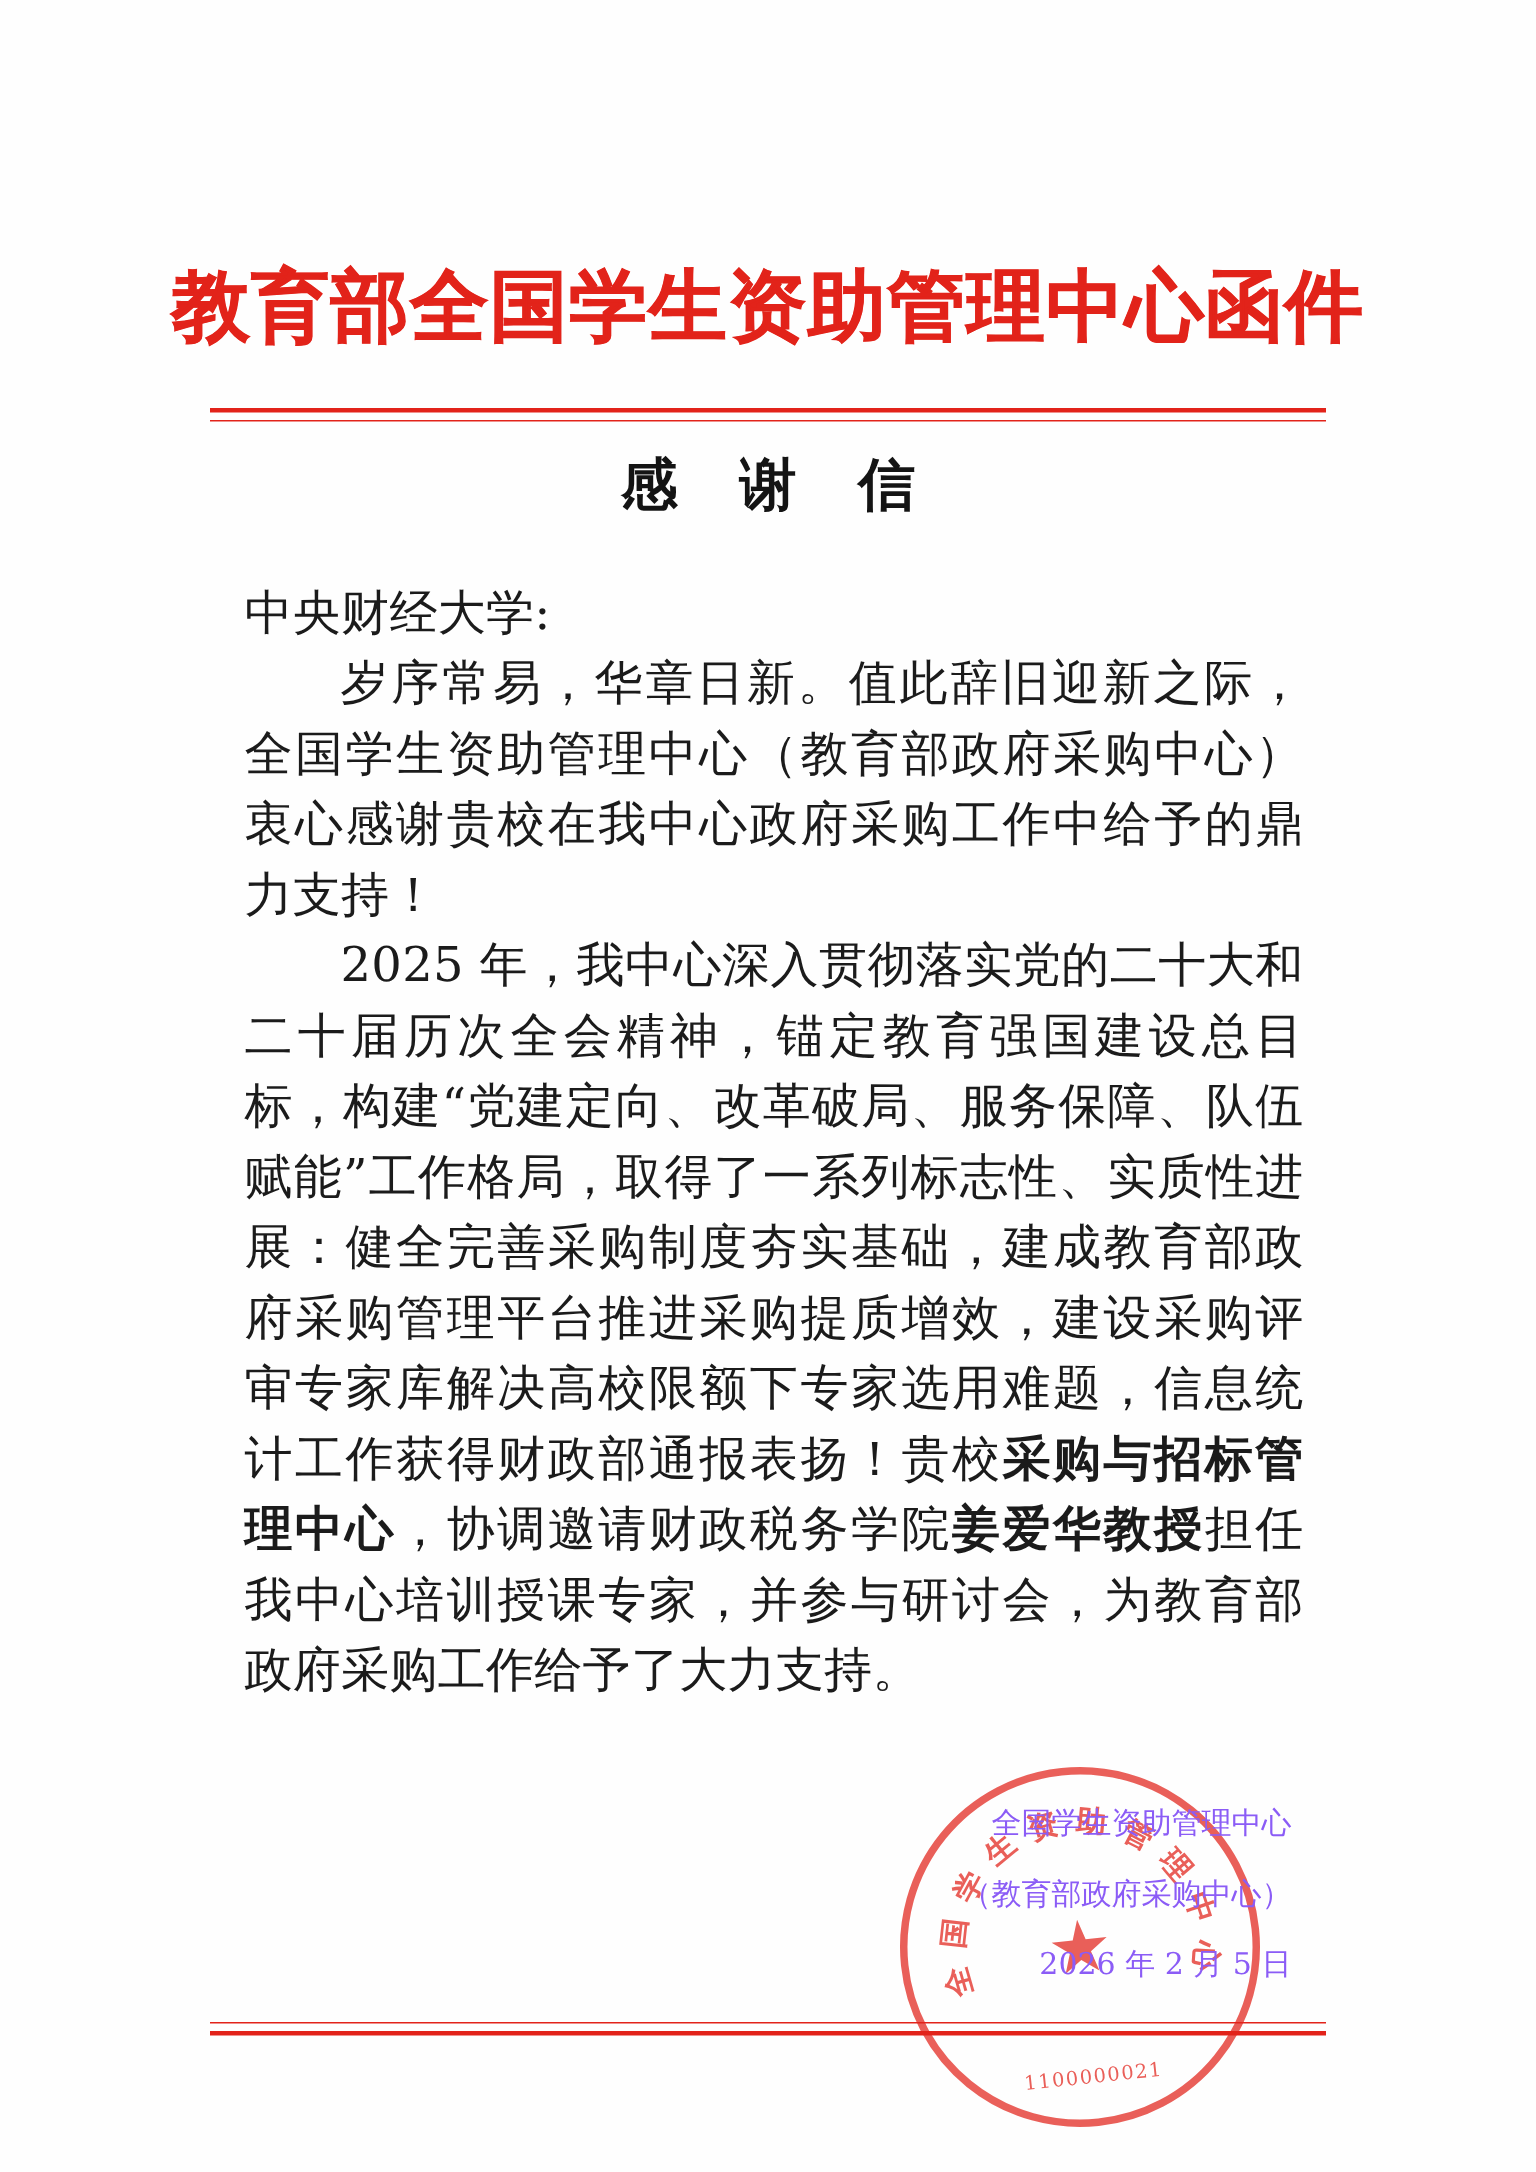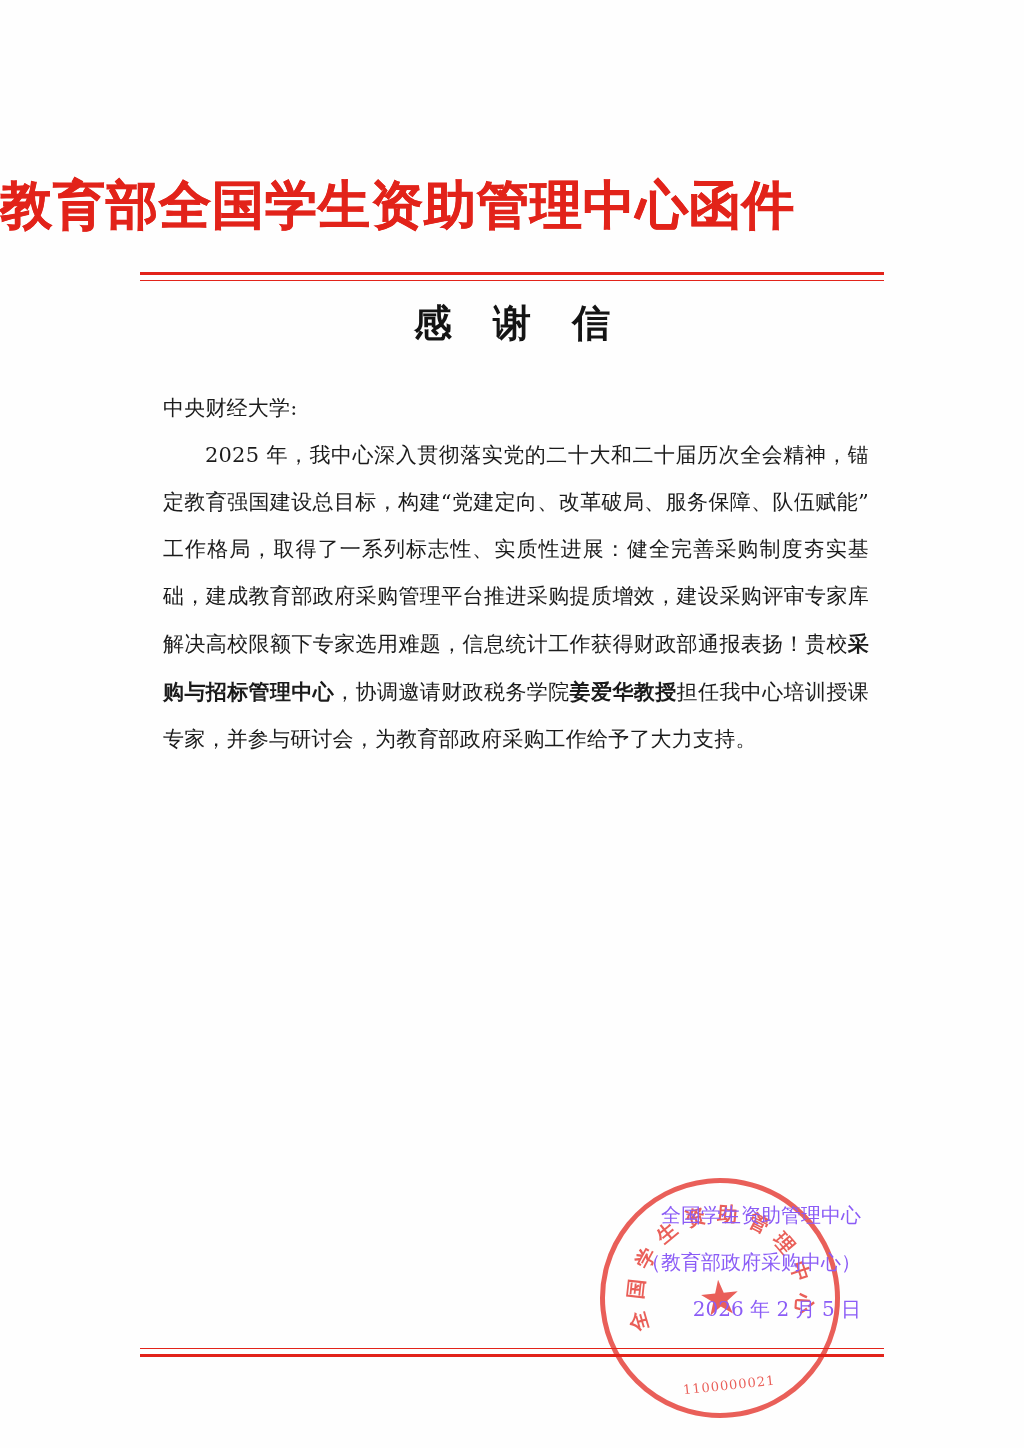--- a/index.html
+++ b/index.html
@@ -23,20 +23,21 @@
     height: 1448px;
     background: #fefefe;
   }
 
   
   .letterhead {
     position: absolute;
     left: 0;
     top: 175px;
     width: 1024px;
+    text-align: center;
   }
   .letterhead-title {
     font-family: "DejaVu Serif", "Liberation Serif", serif;
     font-weight: bold;
     font-size: 52px;
     line-height: 1.15;
     letter-spacing: 1px;
     color: #e2231a;
     -webkit-text-stroke: 0.6px #e2231a;
     white-space: nowrap;
@@ -74,21 +75,21 @@
     color: #141414;
     font-family: "DejaVu Serif", "Liberation Serif", serif;
   }
 
   
   .body-block {
     position: absolute;
     left: 163px;
     top: 385px;
     width: 706px;
-    font-size: 21px;
+    font-size: 32px;
     line-height: 47px;
     color: #1b1b1b;
     letter-spacing: 0.2px;
     text-align: justify;
     text-justify: inter-ideograph;
   }
   .salutation {
     margin: 0 0 0 0;
   }
   .para {
@@ -192,20 +193,21 @@
   <div class="rule-wrap">
     <div class="rule-thick"></div>
     <div class="rule-thin"></div>
   </div>
 
   <div class="doc-title">感 谢 信</div>
 
   <div class="body-block">
     <p class="salutation">中央财经大学:</p>
 
+    <p class="para">岁序常易，华章日新。值此辞旧迎新之际，全国学生资助管理中心（教育部政府采购中心）衷心感谢贵校在我中心政府采购工作中给予的鼎力支持！</p>
 
     <p class="para"><span>2025 年，我中心深入贯彻落实党的二十大和二十届历次全会精神，锚定教育强国建设总目标，构建“党建定向、改革破局、服务保障、队伍赋能”工作格局，取得了一系列标志性、实质性进展：健全完善采购制度夯实基础，建成教育部政府采购管理平台推进采购提质增效，建设采购评审专家库解决高校限额下专家选用难题，信息统计工作获得财政部通报表扬！贵校</span><span class="b">采购与招标管理中心</span><span>，协调邀请财政税务学院</span><span class="b">姜爱华教授</span><span>担任我中心培训授课专家，并参与研讨会，为教育部政府采购工作给予了大力支持。</span></p>
 
   </div>
 
   <div class="seal">
     <div class="seal-top-text">
         <span style="transform: translate(-82.7239px, 14.5864px) rotate(-1.74533rad) translate(-50%, -50%);">全</span>
         <span style="transform: translate(-82.096px, -17.7831px) rotate(-1.35748rad) translate(-50%, -50%);">国</span>
         <span style="transform: translate(-69.2727px, -47.511px) rotate(-0.969627rad) translate(-50%, -50%);">学</span>

